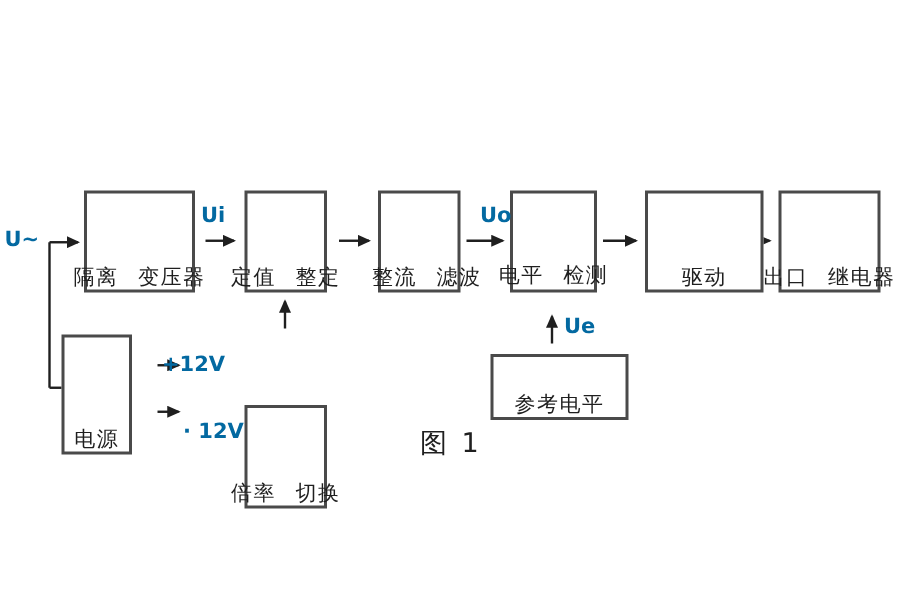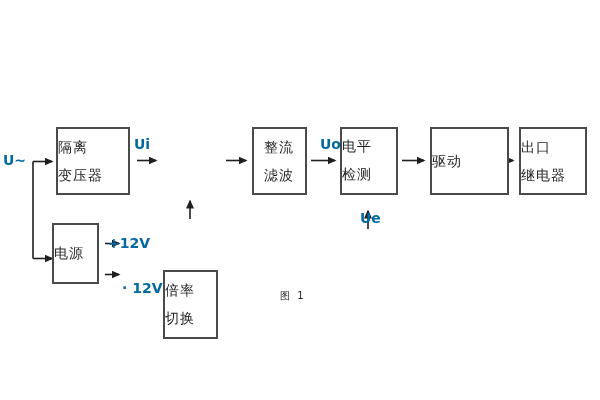--- a/index.html
+++ b/index.html
@@ -10,22 +10,22 @@
     font-family:"DejaVu Sans", sans-serif;
     overflow:hidden;
   }
   .wires{position:absolute;left:0;top:0;width:600px;height:400px;}
   .block{
     position:absolute;
     box-sizing:border-box;
     border:2px solid #4a4a4a;
     background:#ffffff;
     display:flex;
-    flex-direction:column;
-    align-items:flex-start;
+    flex-direction:row;
+    align-items:flex-end;
     justify-content:center;
     gap:13px;
     color:#1f1f1f;
     font-size:14px;
     line-height:15px;
     letter-spacing:1px;
     text-align:center;
   }
   .block span{white-space:nowrap;}
   .siglabel{
@@ -33,39 +33,39 @@
     color:#0369a1;
     font-size:14px;
     font-weight:600;
     line-height:15px;
     white-space:nowrap;
   }
   .caption{
     position:absolute;
     left:280px;top:288px;
     color:#1f1f1f;
-    font-size:10px;
+    font-size:18px;
     line-height:16px;
     letter-spacing:2px;
   }
   
   .b-isolation{left:56px;top:127px;width:74px;height:68px;}
   .b-setpoint{left:163px;top:127px;width:55px;height:68px;}
   .b-rectifier{left:252px;top:127px;width:55px;height:68px;padding-left:10px;}
   .b-level{left:340px;top:127px;width:58px;height:68px;font-family:Liberation Mono, monospace;}
   .b-driver{left:430px;top:127px;width:79px;height:68px;}
   .b-relay{left:519px;top:127px;width:68px;height:68px;}
-  .b-power{left:52px;top:223px;width:47px;height:61px;}
+  .b-power{left:41px;top:223px;width:47px;height:80px;}
   .b-ratio{left:163px;top:223px;width:55px;height:69px;margin-top:47px;}
   .b-reference{left:327px;top:236px;width:92px;height:44px;}
   
   .l-input{left:3px;top:153px;}
   .l-ui{left:134px;top:137px;}
   .l-uo{left:320px;top:137px;}
-  .l-ue{left:360px;top:211px;}
+  .l-ue{left:376px;top:211px;}
   .l-p12{left:108px;top:236px;}
   .l-n12{left:122px;top:281px;}
 </style>
 </head>
 <body>
 
 <div class="stage">
 
   <svg class="wires" viewBox="0 0 600 400" xmlns="http://www.w3.org/2000/svg">
     <defs>
@@ -88,20 +88,24 @@
     <line x1="105" y1="274.5" x2="119" y2="274.5" stroke="#1f1f1f" stroke-width="1.6" marker-end="url(#ah)"></line>
 
     <line x1="190" y1="219" x2="190" y2="201" stroke="#1f1f1f" stroke-width="1.6" marker-end="url(#ah)"></line>
     <line x1="368" y1="229" x2="368" y2="211" stroke="#1f1f1f" stroke-width="1.6" marker-end="url(#ah)"></line>
   </svg>
 
   <div class="block b-isolation">
     <span>隔离</span>
     <span>变压器</span>
   </div>
+  <div class="block b-setpoint">
+    <span>定值</span>
+    <span>整定</span>
+  </div>
   <div class="block b-rectifier">
     <span>整流</span>
     <span>滤波</span>
   </div>
   <div class="block b-level">
     <span>电平</span>
     <span>检测</span>
   </div>
   <div class="block b-driver">
     <span>驱动</span>
@@ -111,20 +115,23 @@
     <span>继电器</span>
   </div>
 
   <div class="block b-power">
     <span>电源</span>
   </div>
   <div class="block b-ratio">
     <span>倍率</span>
     <span>切换</span>
   </div>
+  <div class="block b-reference">
+    <span>参考电平</span>
+  </div>
 
   <div class="siglabel l-input">U~</div>
   <div class="siglabel l-ui">Ui</div>
   <div class="siglabel l-uo">Uo</div>
   <div class="siglabel l-ue">Ue</div>
   <div class="siglabel l-p12">+12V</div>
   <div class="siglabel l-n12">· 12V</div>
 
   <div class="caption">图 1</div>
 

